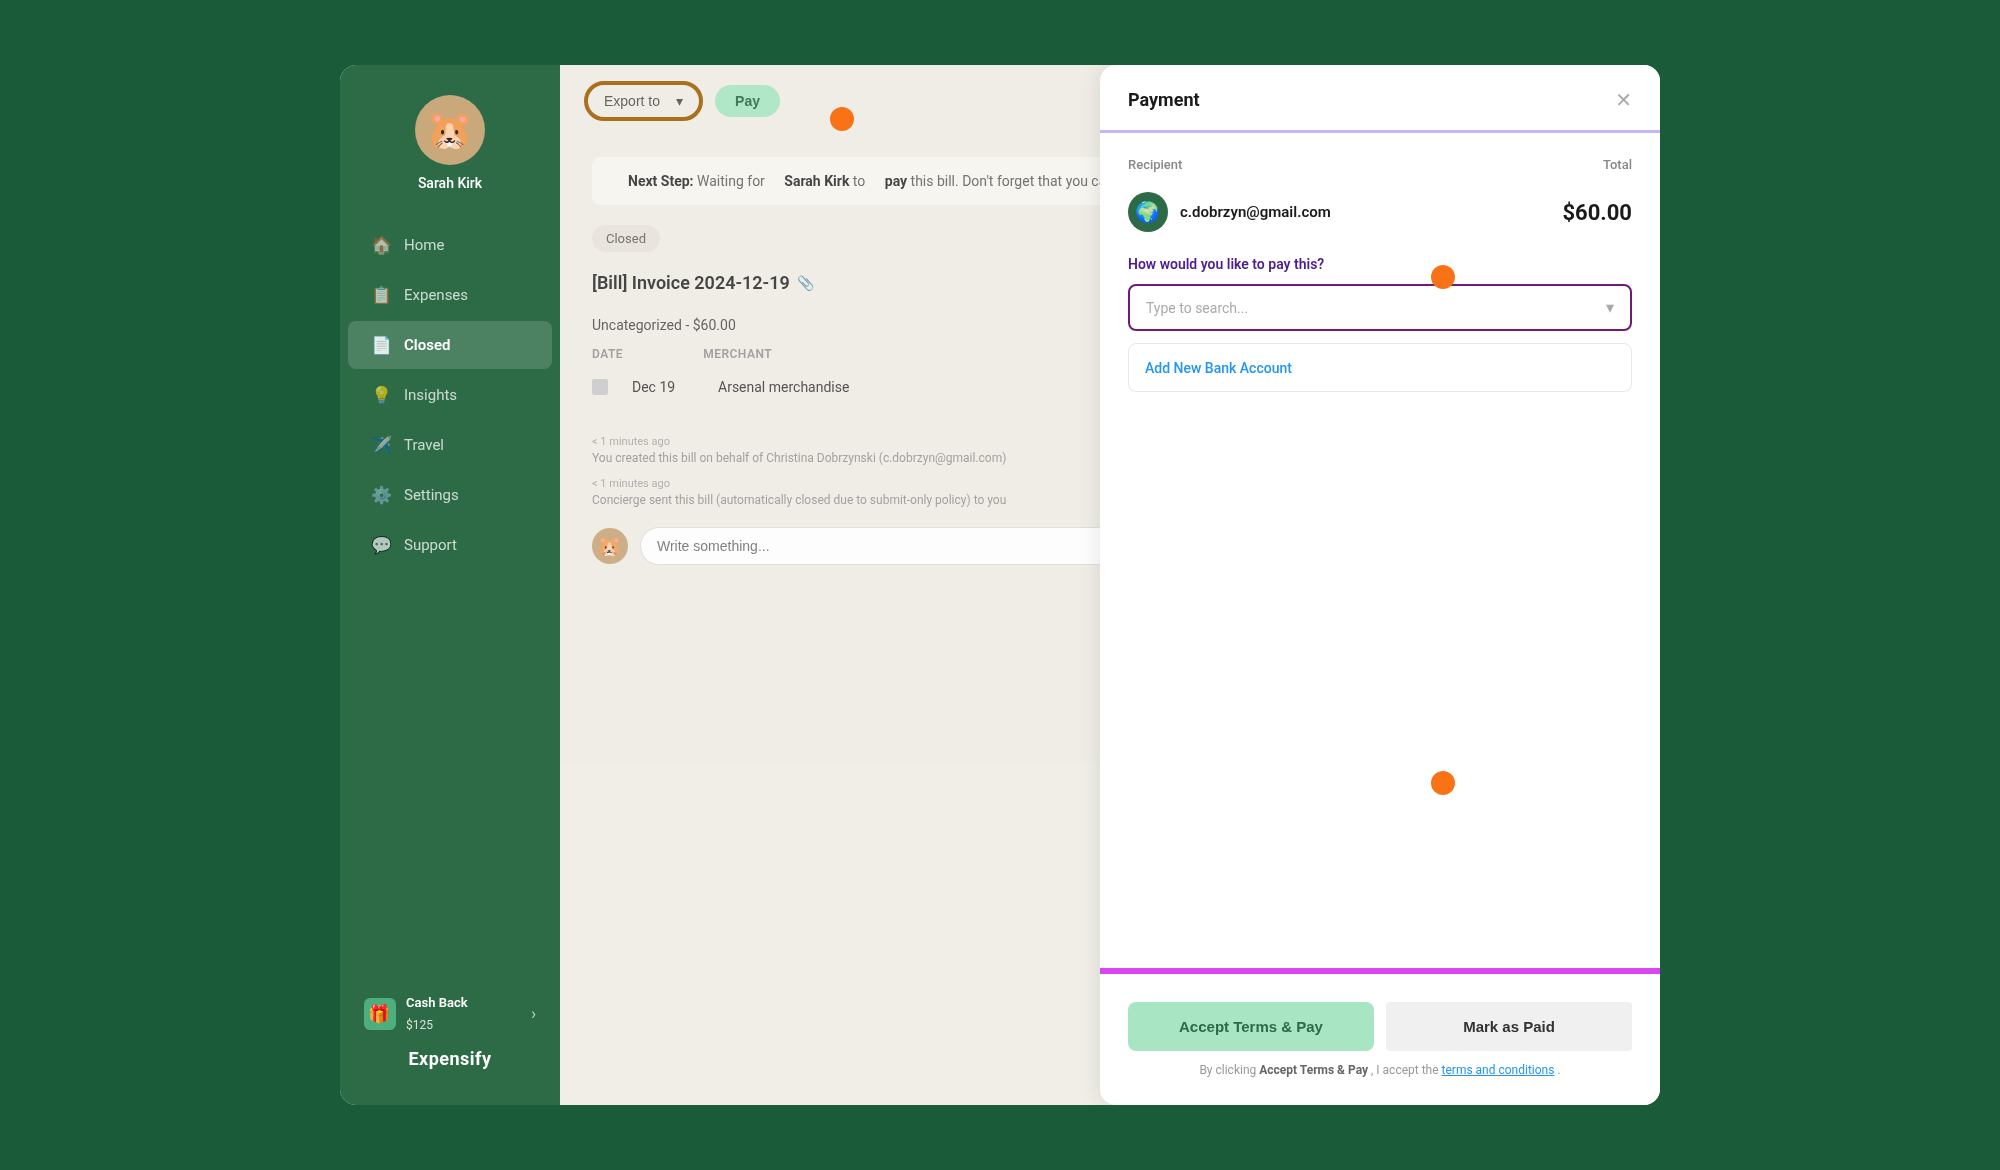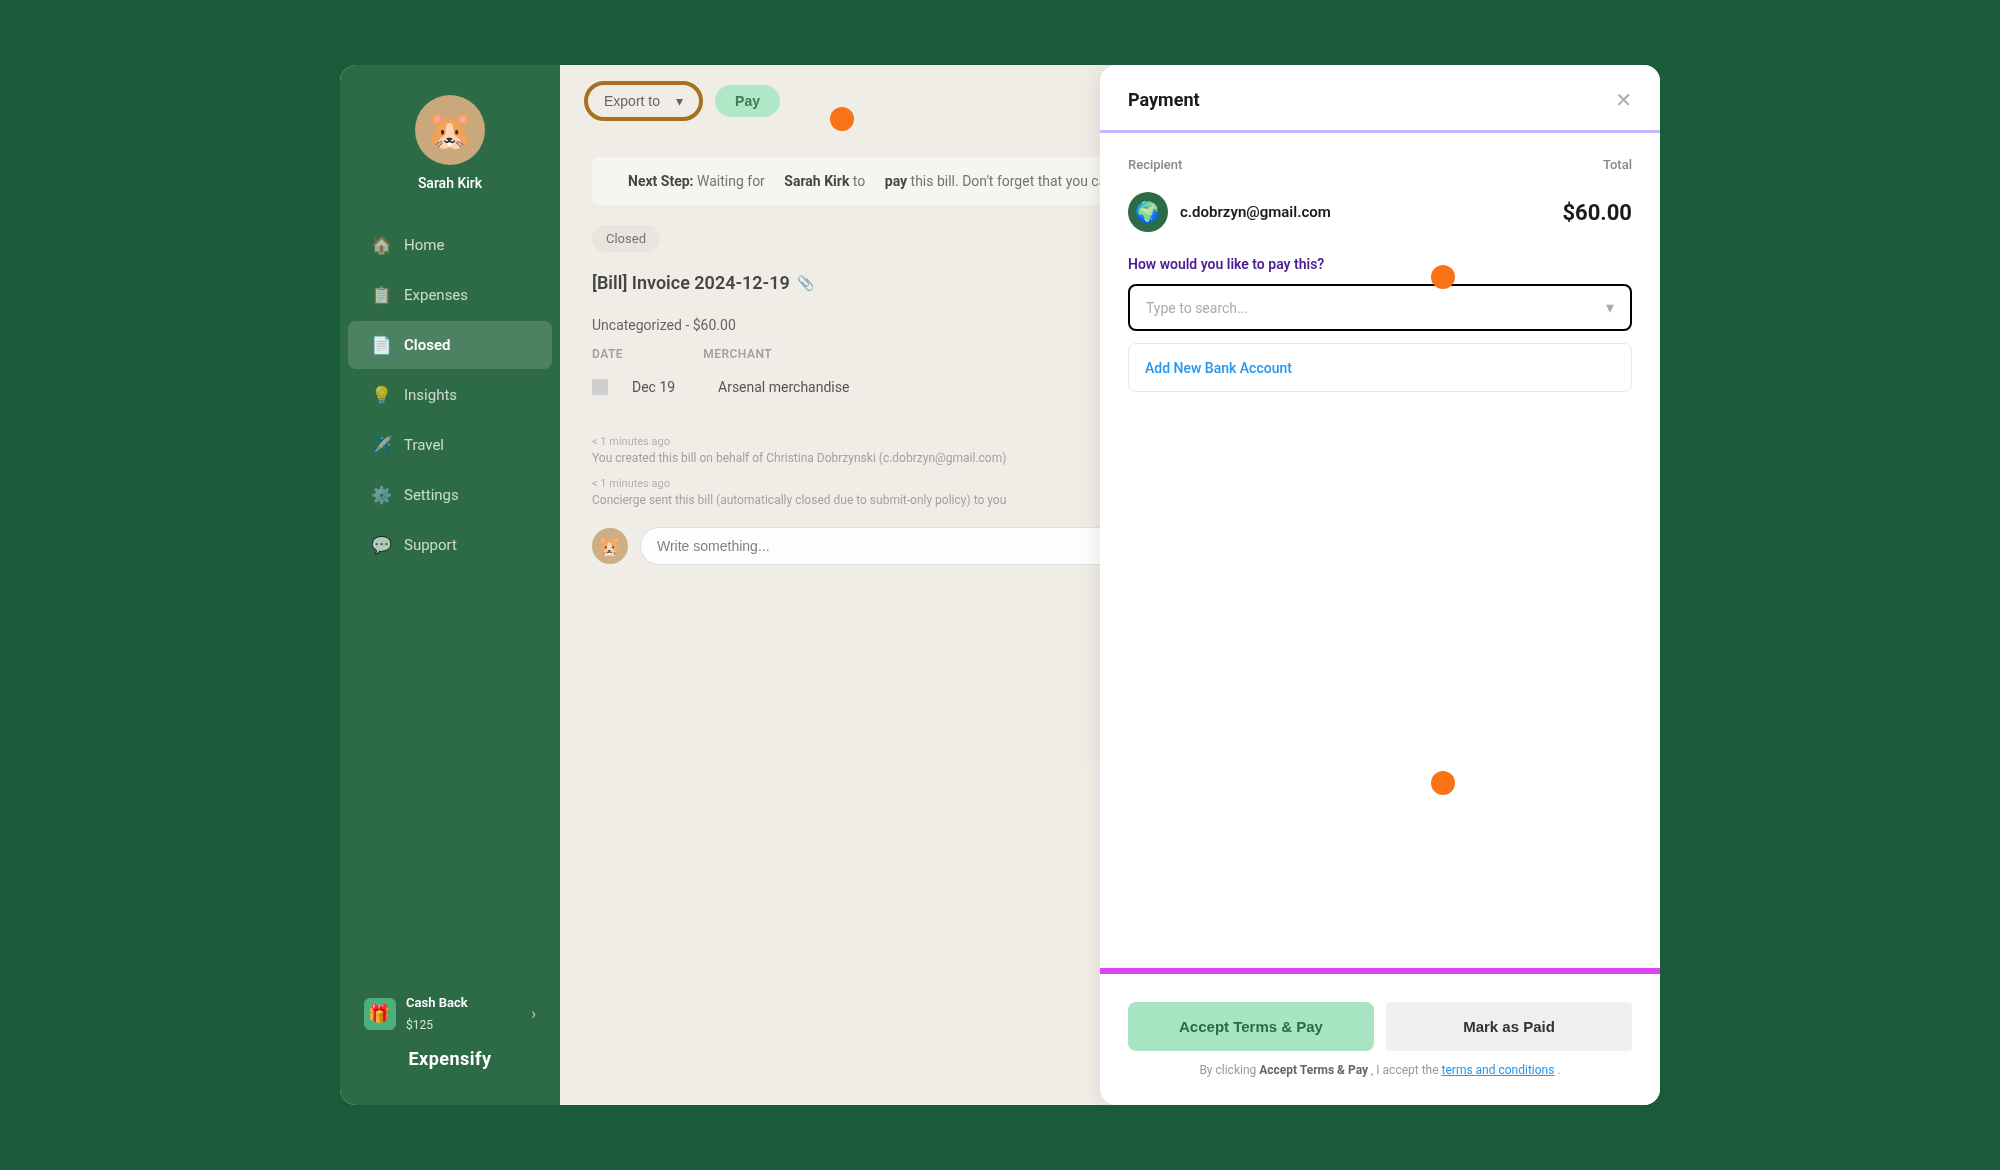--- a/index.html
+++ b/index.html
@@ -332,21 +332,21 @@
       font-size: 14px;
       font-weight: 600;
       color: #4c1d95;
       margin-bottom: 12px;
     }
     .search-dropdown {
       display: flex;
       align-items: center;
       justify-content: space-between;
       padding: 12px 16px;
-      border: 2px solid #000000;
+      border: 2px solid #701a75;
       border-radius: 8px;
       background: #fff;
       margin-bottom: 12px;
       cursor: pointer;
     }
     .search-placeholder {
       font-size: 14px;
       color: #aaa;
     }
     .dropdown-arrow { font-size: 16px; color: #aaa; }

